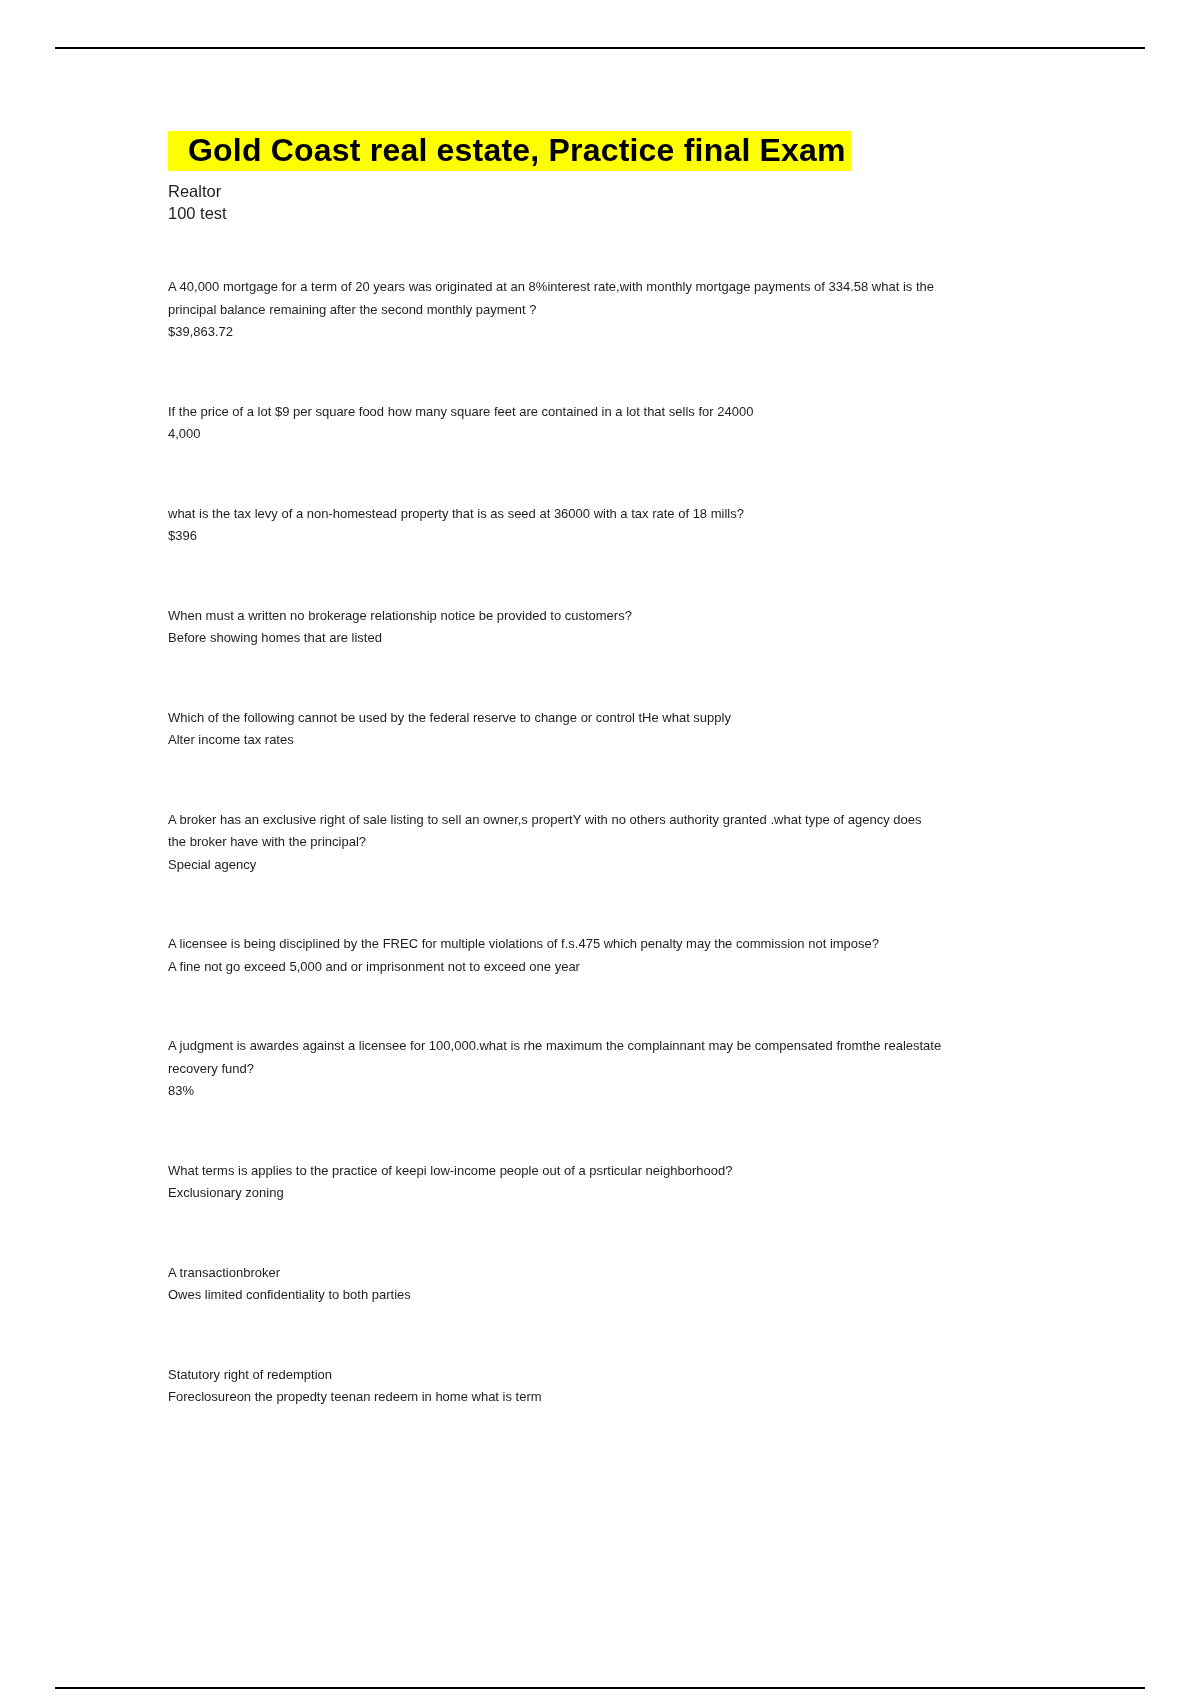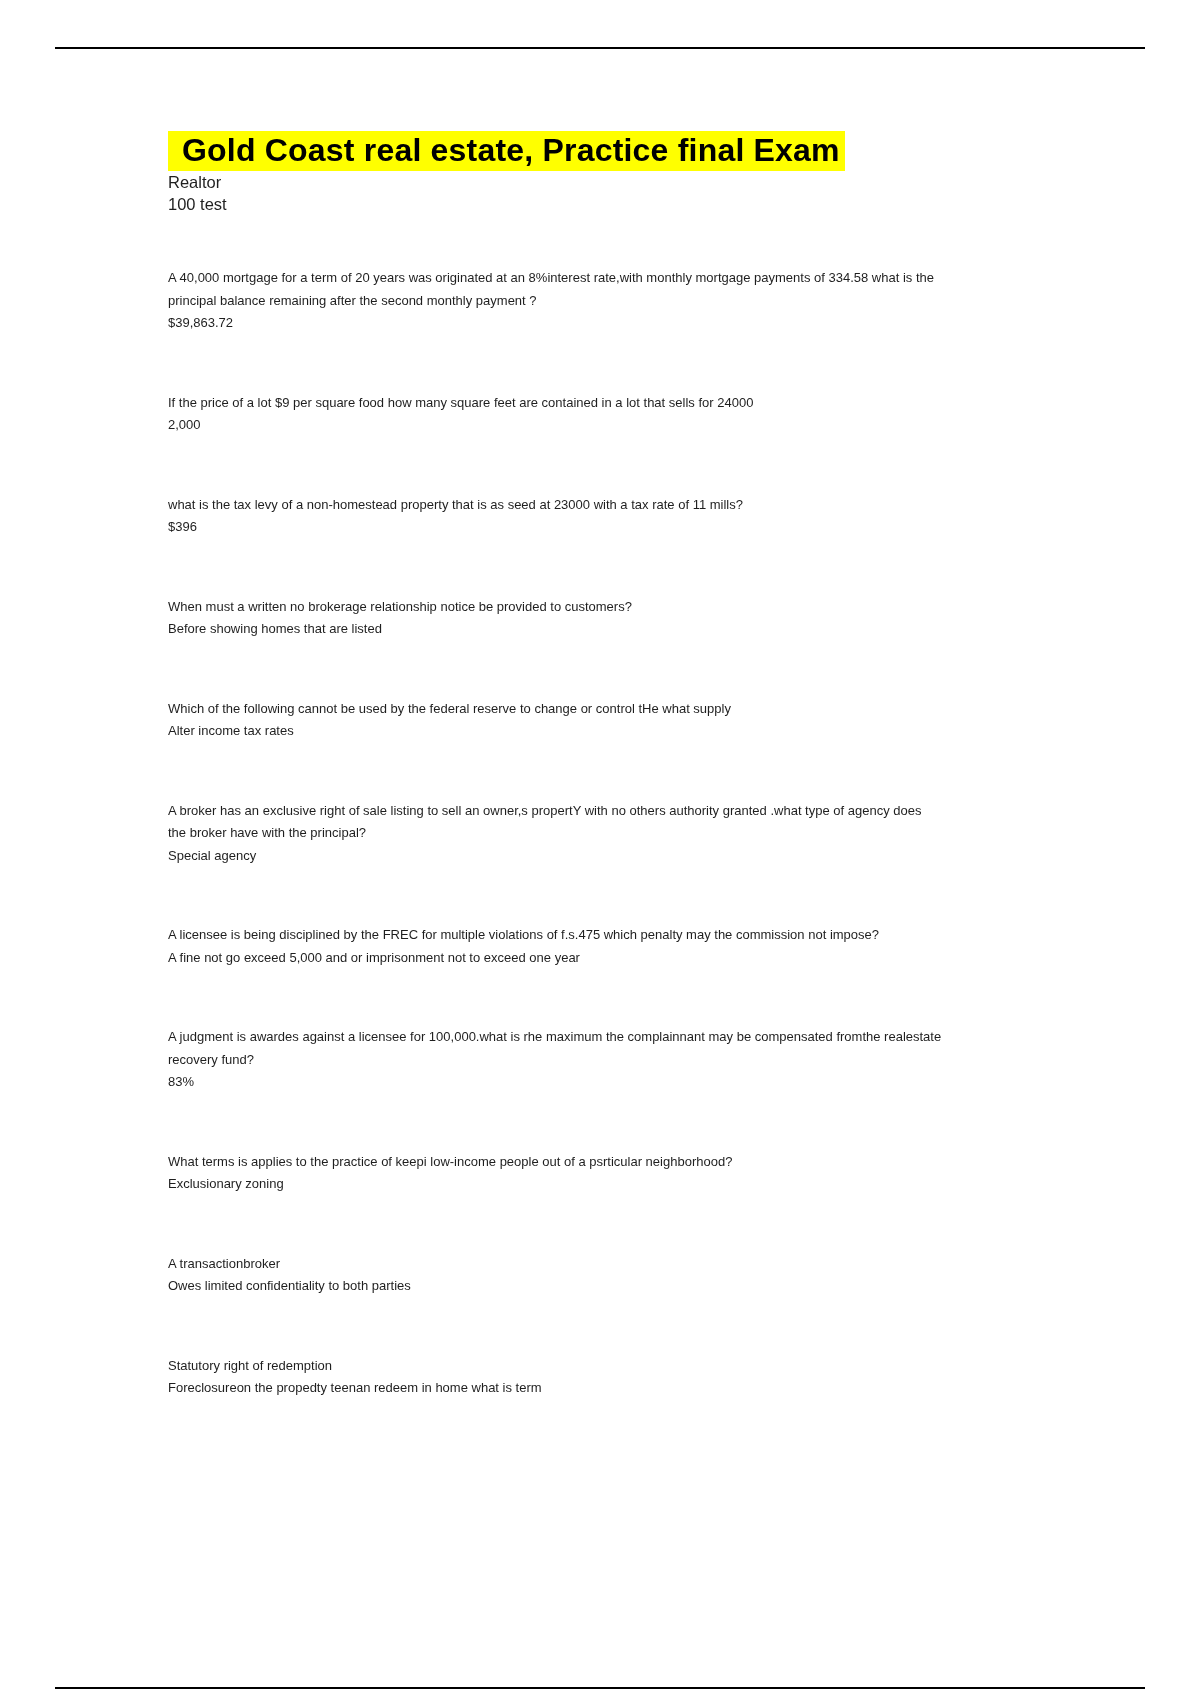--- a/index.html
+++ b/index.html
@@ -40,23 +40,24 @@
     line-height: 41px;
     font-weight: 700;
     color: #000000;
     max-width: 732px;
     letter-spacing: 0.2px;
   }
   h1.doc-title .hl {
     background: #ffff00;
     box-decoration-break: clone;
     -webkit-box-decoration-break: clone;
-    padding: 1px 5px 3px 14px;
+    padding: 1px 5px 3px 20px;
   }
   .subtitle-block {
+    margin-top: 9px;
     font-size: 16.5px;
     line-height: 22px;
     color: #1f1f1f;
   }
   .subtitle-block p { margin: 0; }
   .qa-list {
     margin-top: 52px;
   }
   .qa-item {
     margin: 0 0 57px 0;
@@ -84,24 +85,24 @@
       <p>100 test</p>
     </div>
 
     <div class="qa-list">
         <div class="qa-item">
     <p>A 40,000 mortgage for a term of 20 years was originated at an 8%interest rate,with monthly mortgage payments of 334.58 what is the principal balance remaining after the second monthly payment ?</p>
     <p>$39,863.72</p>
   </div>
         <div class="qa-item">
     <p>If the price of a lot $9 per square food how many square feet are contained in a lot that sells for 24000</p>
-    <p>2,000</p>
+    <p>4,000</p>
   </div>
         <div class="qa-item">
-    <p>what is the tax levy of a non-homestead property that is as seed at 23000 with a tax rate of 11 mills?</p>
+    <p>what is the tax levy of a non-homestead property that is as seed at 36000 with a tax rate of 18 mills?</p>
     <p>$396</p>
   </div>
         <div class="qa-item">
     <p>When must a written no brokerage relationship notice be provided to customers?</p>
     <p>Before showing homes that are listed</p>
   </div>
         <div class="qa-item">
     <p>Which of the following cannot be used by the federal reserve to change or control tHe what supply</p>
     <p>Alter income tax rates</p>
   </div>

